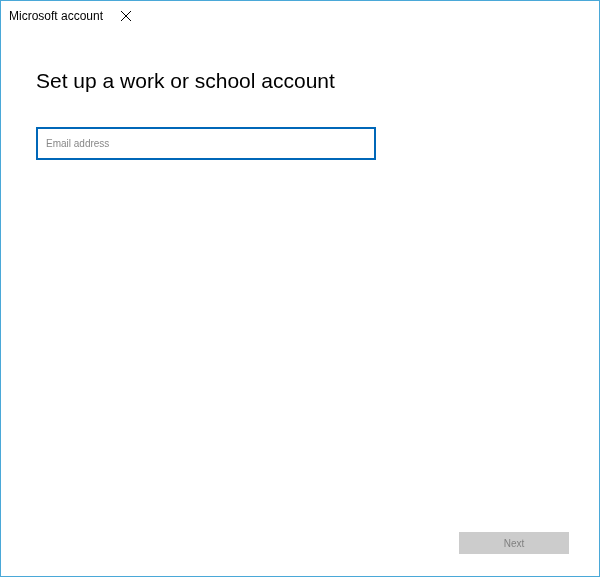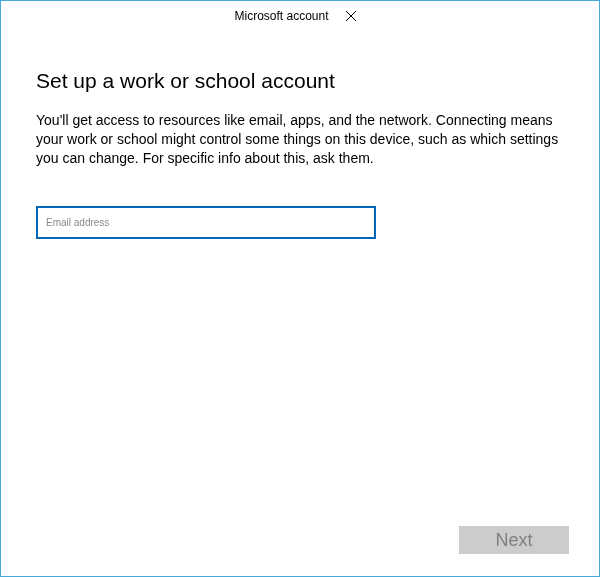--- a/index.html
+++ b/index.html
@@ -13,21 +13,21 @@
       width: 600px;
       height: 577px;
       border: 1px solid #4aa8d8;
       position: relative;
       overflow: hidden;
     }
     .titlebar {
       height: 30px;
       display: flex;
       align-items: center;
-      justify-content: center;
+      justify-content: flex-start;
       padding-left: 8px;
     }
     .titlebar-title {
       font-size: 12px;
       color: #000;
     }
     .close-btn {
       width: 45px;
       height: 30px;
       display: flex;
@@ -39,21 +39,21 @@
       width: 10px;
       height: 10px;
     }
     .content {
       padding: 38px 35px 0 35px;
     }
     .heading {
       font-size: 21px;
       font-weight: 400;
       color: #000;
-      margin-bottom: 18px;
+      margin-bottom: 34px;
     }
     .description {
       font-size: 14px;
       line-height: 1.35;
       color: #000;
       margin-bottom: 38px;
     }
     .email-input {
       width: 340px;
       height: 33px;
@@ -65,25 +65,25 @@
       font-family: inherit;
     }
     .email-input::placeholder {
       color: #888;
     }
     .next-btn {
       position: absolute;
       bottom: 22px;
       right: 30px;
       width: 110px;
-      height: 28px;
+      height: 22px;
       background: #cccccc;
       border: none;
       color: #808080;
-      font-size: 18px;
+      font-size: 10px;
       font-family: inherit;
       cursor: default;
     }
   </style>
 </head>
 <body>
 
 <div class="titlebar">
   <span class="titlebar-title">Microsoft account</span>
   <div class="close-btn">
@@ -91,17 +91,16 @@
       <svg viewBox="0 0 10 10">
           <line x1="0" y1="0" x2="10" y2="10" stroke="#000" stroke-width="1"></line>
           <line x1="10" y1="0" x2="0" y2="10" stroke="#000" stroke-width="1"></line>
         </svg>
     </span>
   </div>
 </div>
 
 <div class="content">
   <h1 class="heading">Set up a work or school account</h1>
-  <p class="description">You'll get access to resources like email, apps, and the network. Connecting means your work or school might control some things on this device, such as which settings you can change. For specific info about this, ask them.</p>
   <input type="text" class="email-input" placeholder="Email address" style="">
 </div>
 
 <button class="next-btn" disabled="">Next</button>
 
 </body></html>

